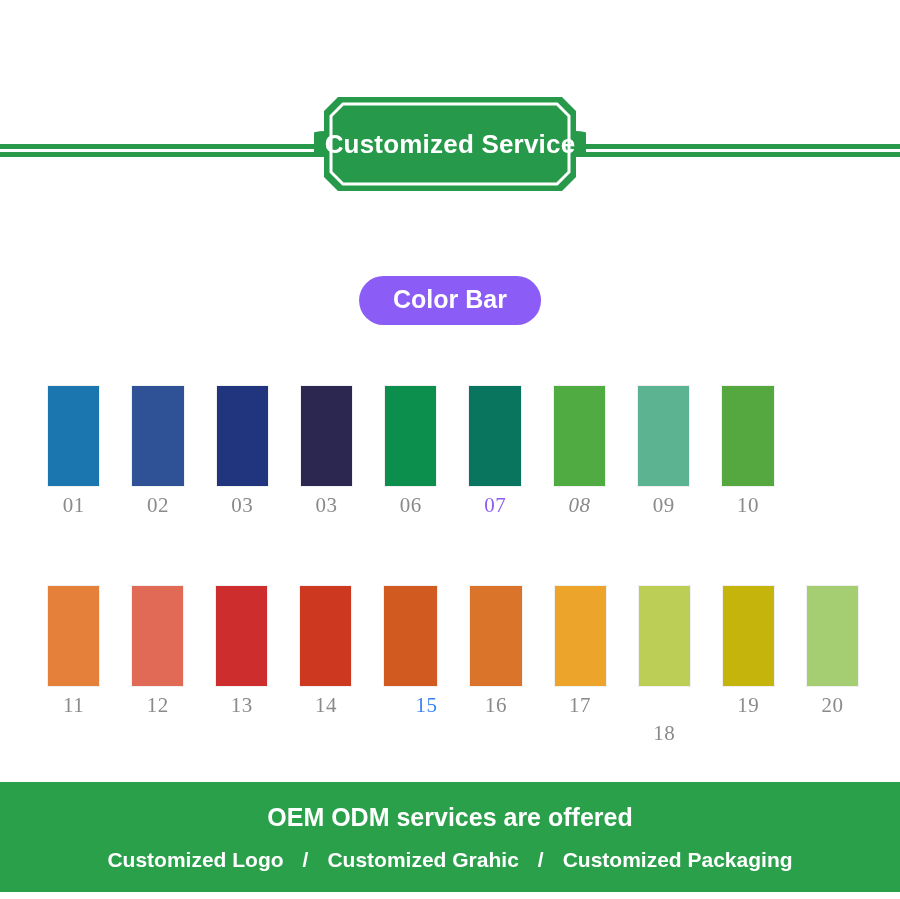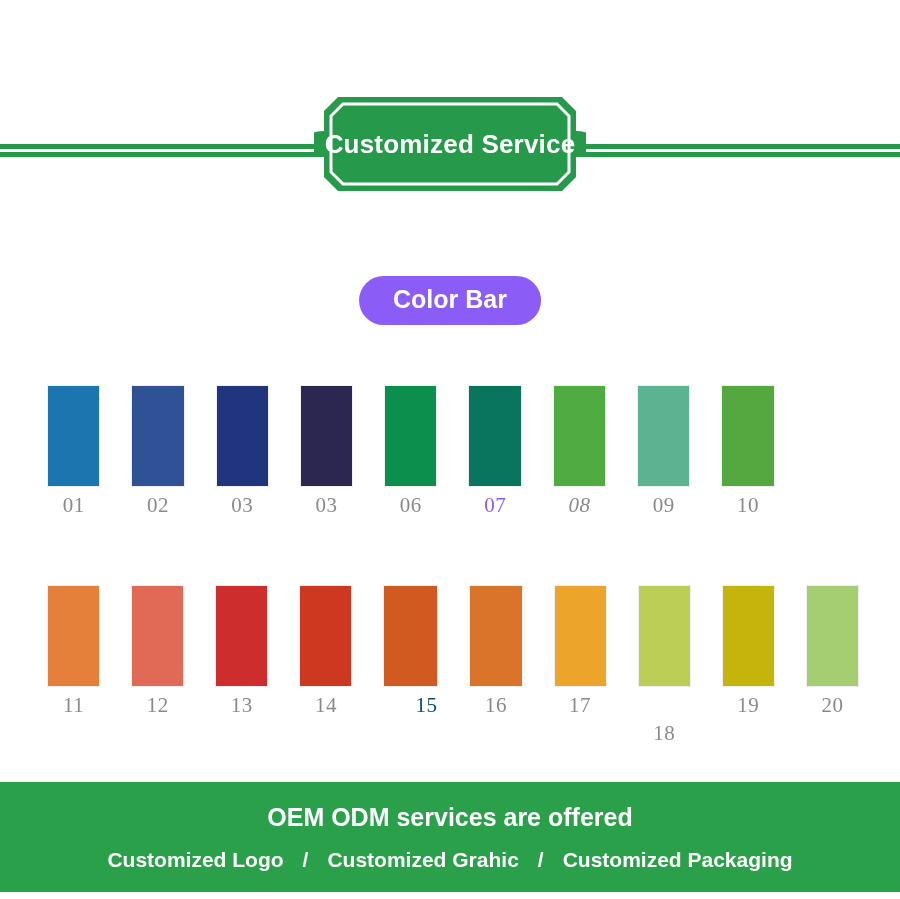--- a/index.html
+++ b/index.html
@@ -237,21 +237,21 @@
   <div class="swatch-cell">
     <div class="swatch-chip" style="background: rgb(205, 45, 44);"></div>
     <div class="swatch-label" style="color: rgb(138, 138, 138);">13</div>
   </div>
   <div class="swatch-cell">
     <div class="swatch-chip" style="background: rgb(205, 57, 32);"></div>
     <div class="swatch-label" style="color: rgb(138, 138, 138);">14</div>
   </div>
   <div class="swatch-cell">
     <div class="swatch-chip" style="background: rgb(209, 90, 32);"></div>
-    <div class="swatch-label" style="color: #0c4a6e; margin-left: 31px;">15</div>
+    <div class="swatch-label" style="color: #3b82f6; margin-left: 31px;">15</div>
   </div>
   <div class="swatch-cell">
     <div class="swatch-chip" style="background: rgb(217, 116, 42);"></div>
     <div class="swatch-label" style="color: rgb(138, 138, 138);">16</div>
   </div>
   <div class="swatch-cell">
     <div class="swatch-chip" style="background: rgb(237, 164, 42);"></div>
     <div class="swatch-label" style="color: rgb(138, 138, 138);">17</div>
   </div>
   <div class="swatch-cell">

